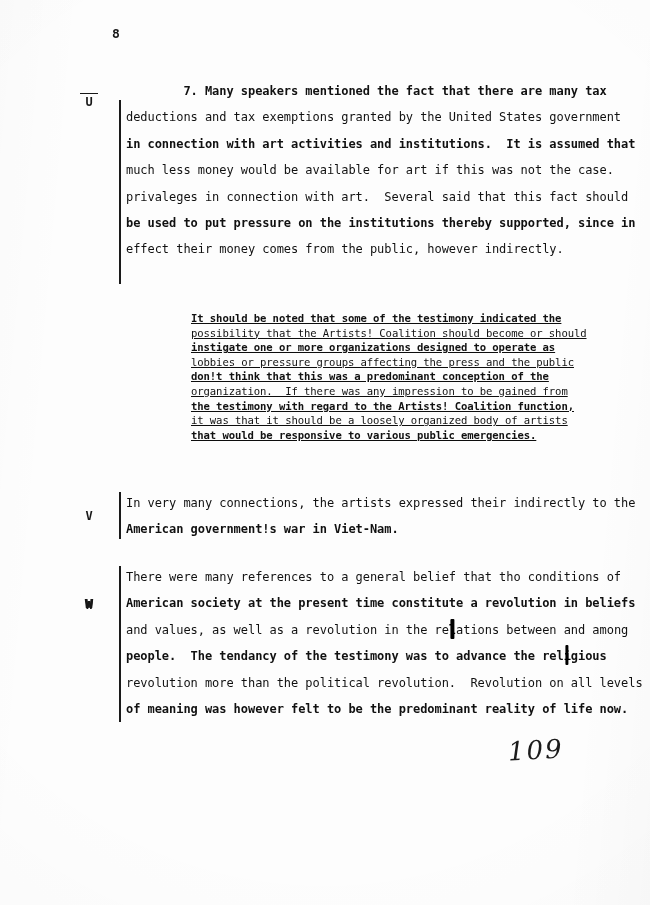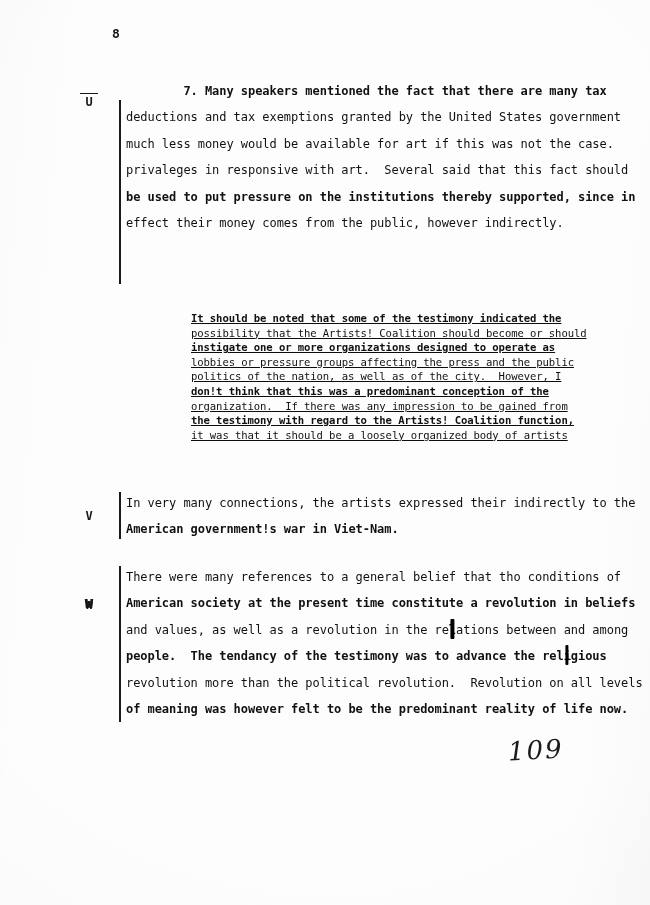--- a/index.html
+++ b/index.html
@@ -139,36 +139,37 @@
   <div class="margin-mark v">V</div>
   <div class="margin-mark w">W</div>
 
   <div class="change-bar b1"></div>
   <div class="change-bar b2"></div>
   <div class="change-bar b3"></div>
 
   <div class="body-block" id="block-7">
     <div class="tline ink-heavy">        7. Many speakers mentioned the fact that there are many tax</div>
     <div class="tline">deductions and tax exemptions granted by the United States government</div>
+    <div class="tline ink-heavy">in connection with art activities and institutions.  It is assumed that</div>
     <div class="tline">much less money would be available for art if this was not the case.</div>
-    <div class="tline">privaleges in responsive with art.  Several said that this fact should</div>
+    <div class="tline">privaleges in connection with art.  Several said that this fact should</div>
     <div class="tline ink-heavy">be used to put pressure on the institutions thereby supported, since in</div>
     <div class="tline">effect their money comes from the public, however indirectly.</div>
   </div>
 
   <div id="block-note">
     <div class="tline ink-heavy">It should be noted that some of the testimony indicated the</div>
     <div class="tline">possibility that the Artists! Coalition should become or should</div>
     <div class="tline ink-heavy">instigate one or more organizations designed to operate as</div>
     <div class="tline">lobbies or pressure groups affecting the press and the public</div>
-    <div class="tline">politics of the nation, as well as of the city.  However, I</div>
     <div class="tline ink-heavy">don!t think that this was a predominant conception of the</div>
     <div class="tline">organization.  If there was any impression to be gained from</div>
     <div class="tline ink-heavy">the testimony with regard to the Artists! Coalition function,</div>
     <div class="tline">it was that it should be a loosely organized body of artists</div>
+    <div class="tline ink-heavy">that would be responsive to various public emergencies.</div>
   </div>
 
   <div class="body-block" id="block-v">
     <div class="tline">In very many connections, the artists expressed their indirectly to the</div>
     <div class="tline ink-heavy">American government!s war in Viet-Nam.</div>
   </div>
 
   <div class="body-block" id="block-w">
     <div class="tline">There were many references to a general belief that tho conditions of</div>
     <div class="tline ink-heavy">American society at the present time constitute a revolution in beliefs</div>

